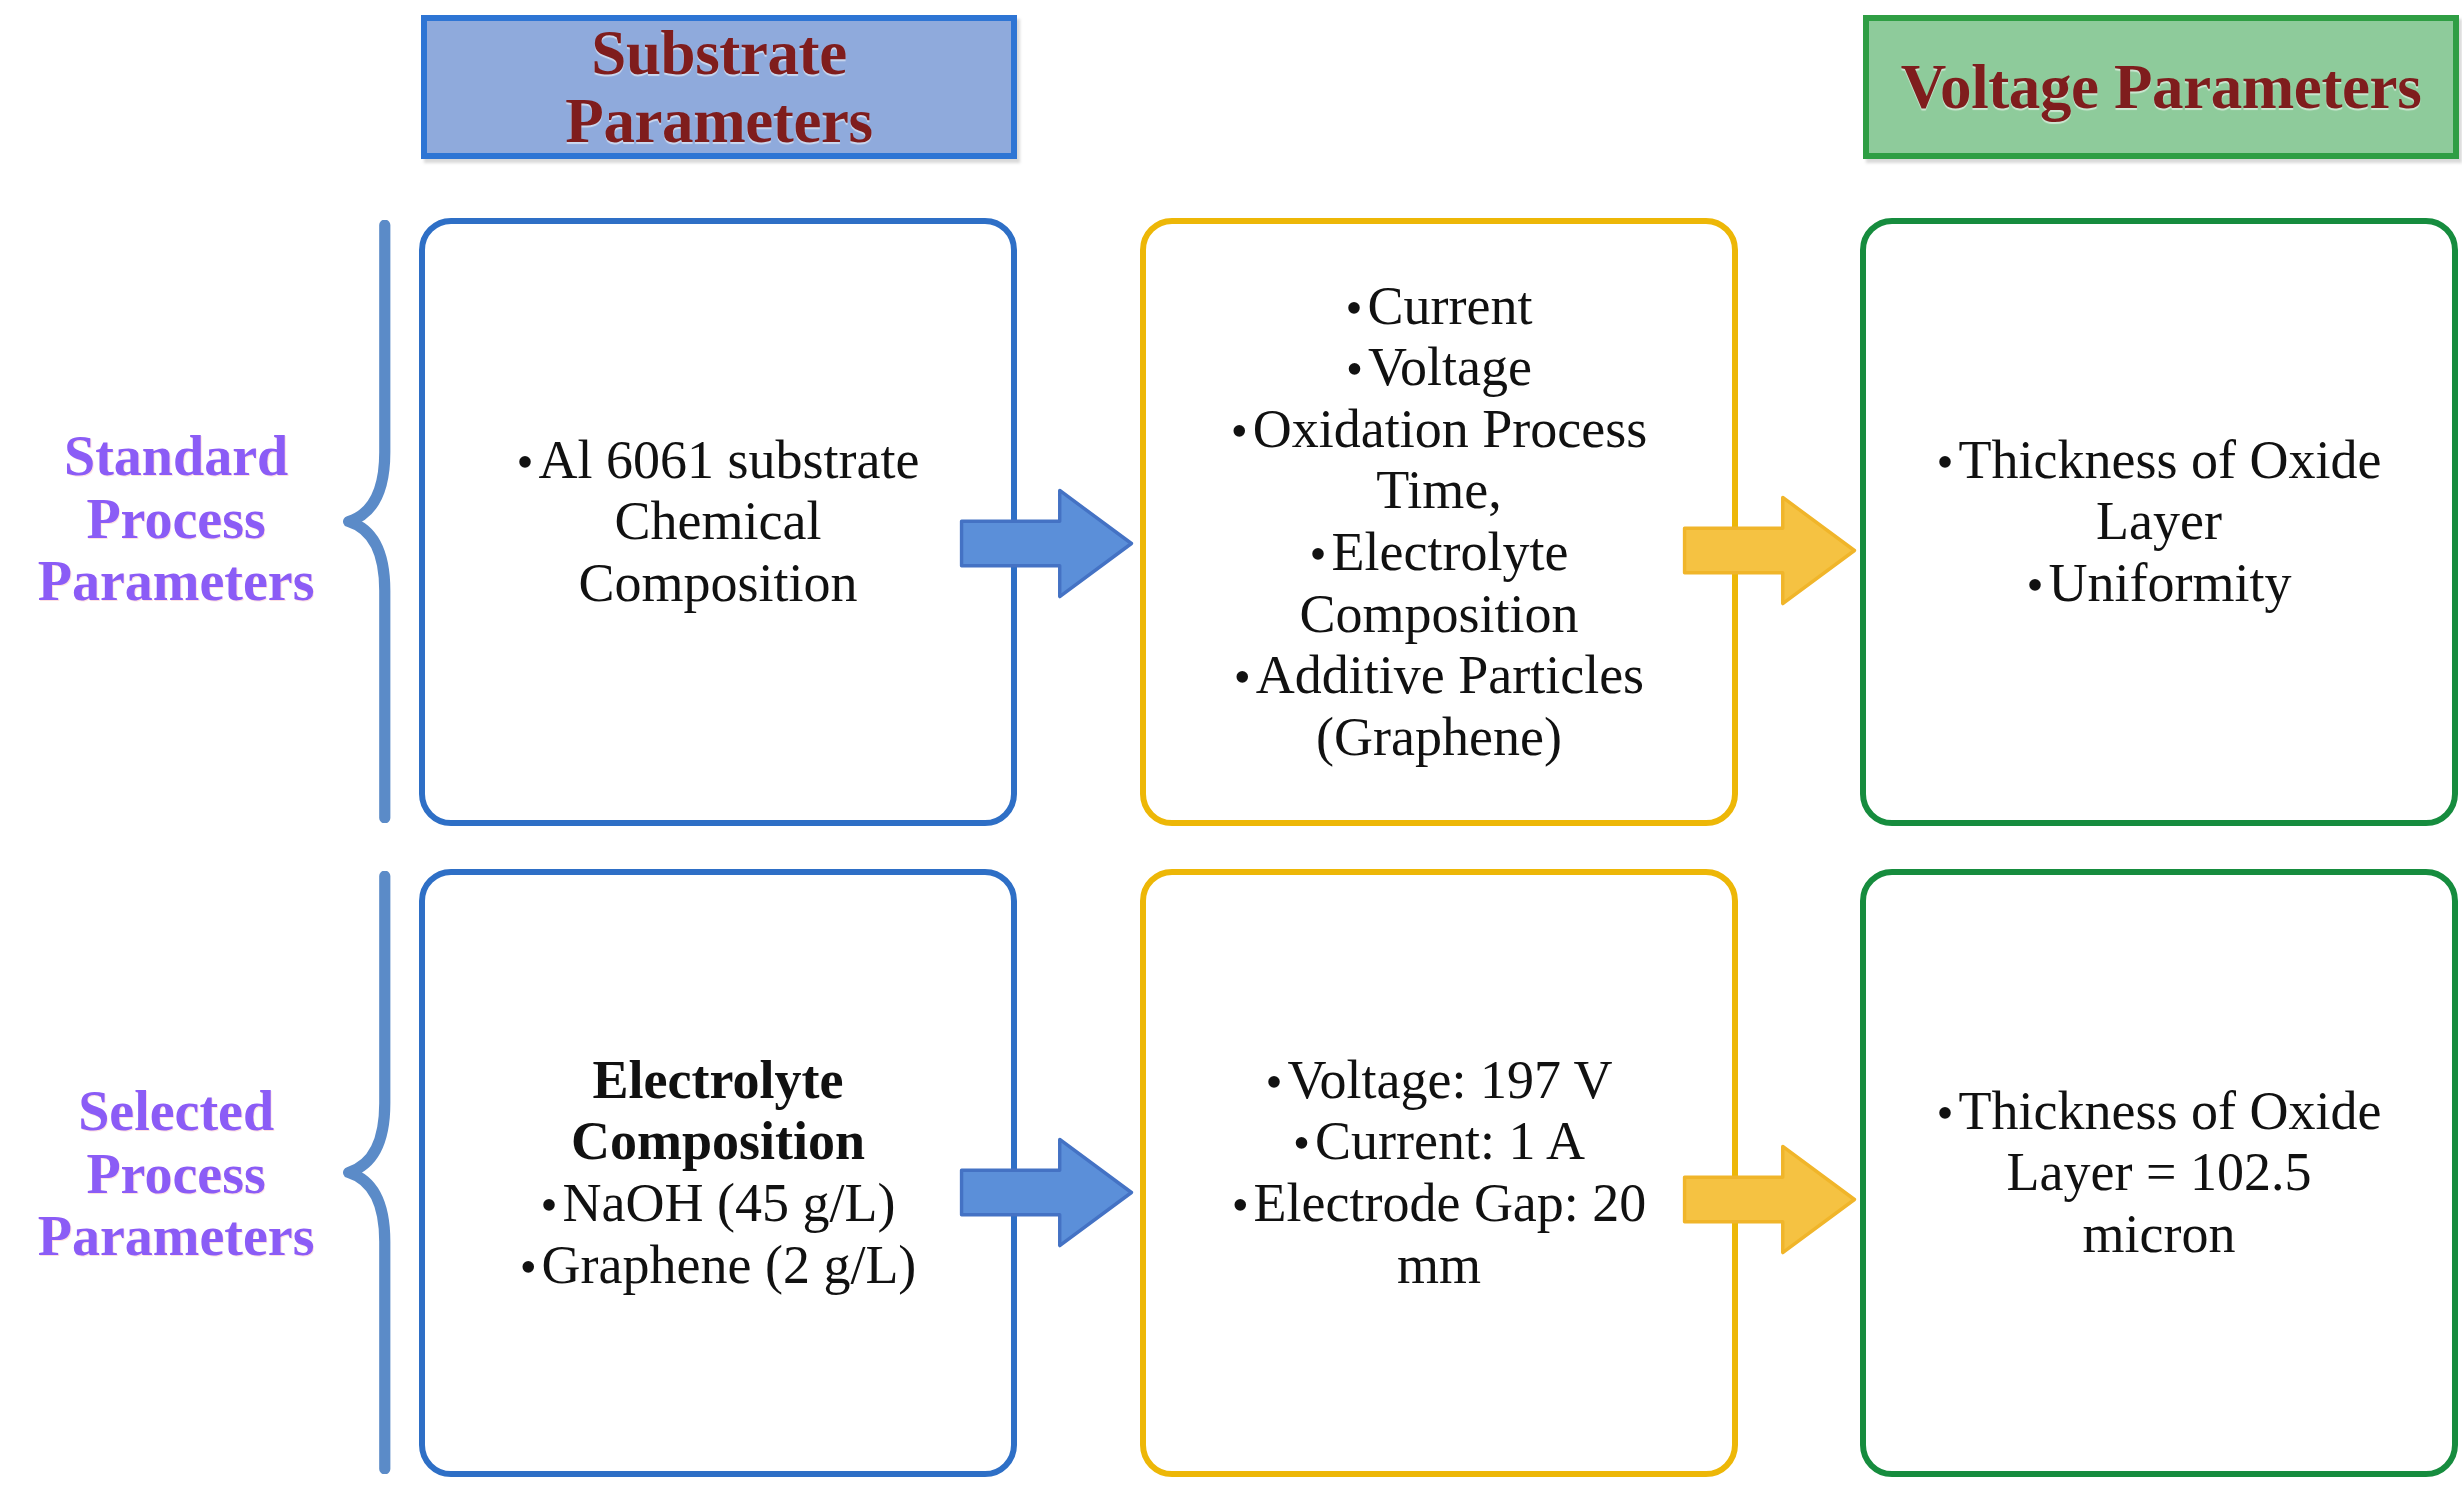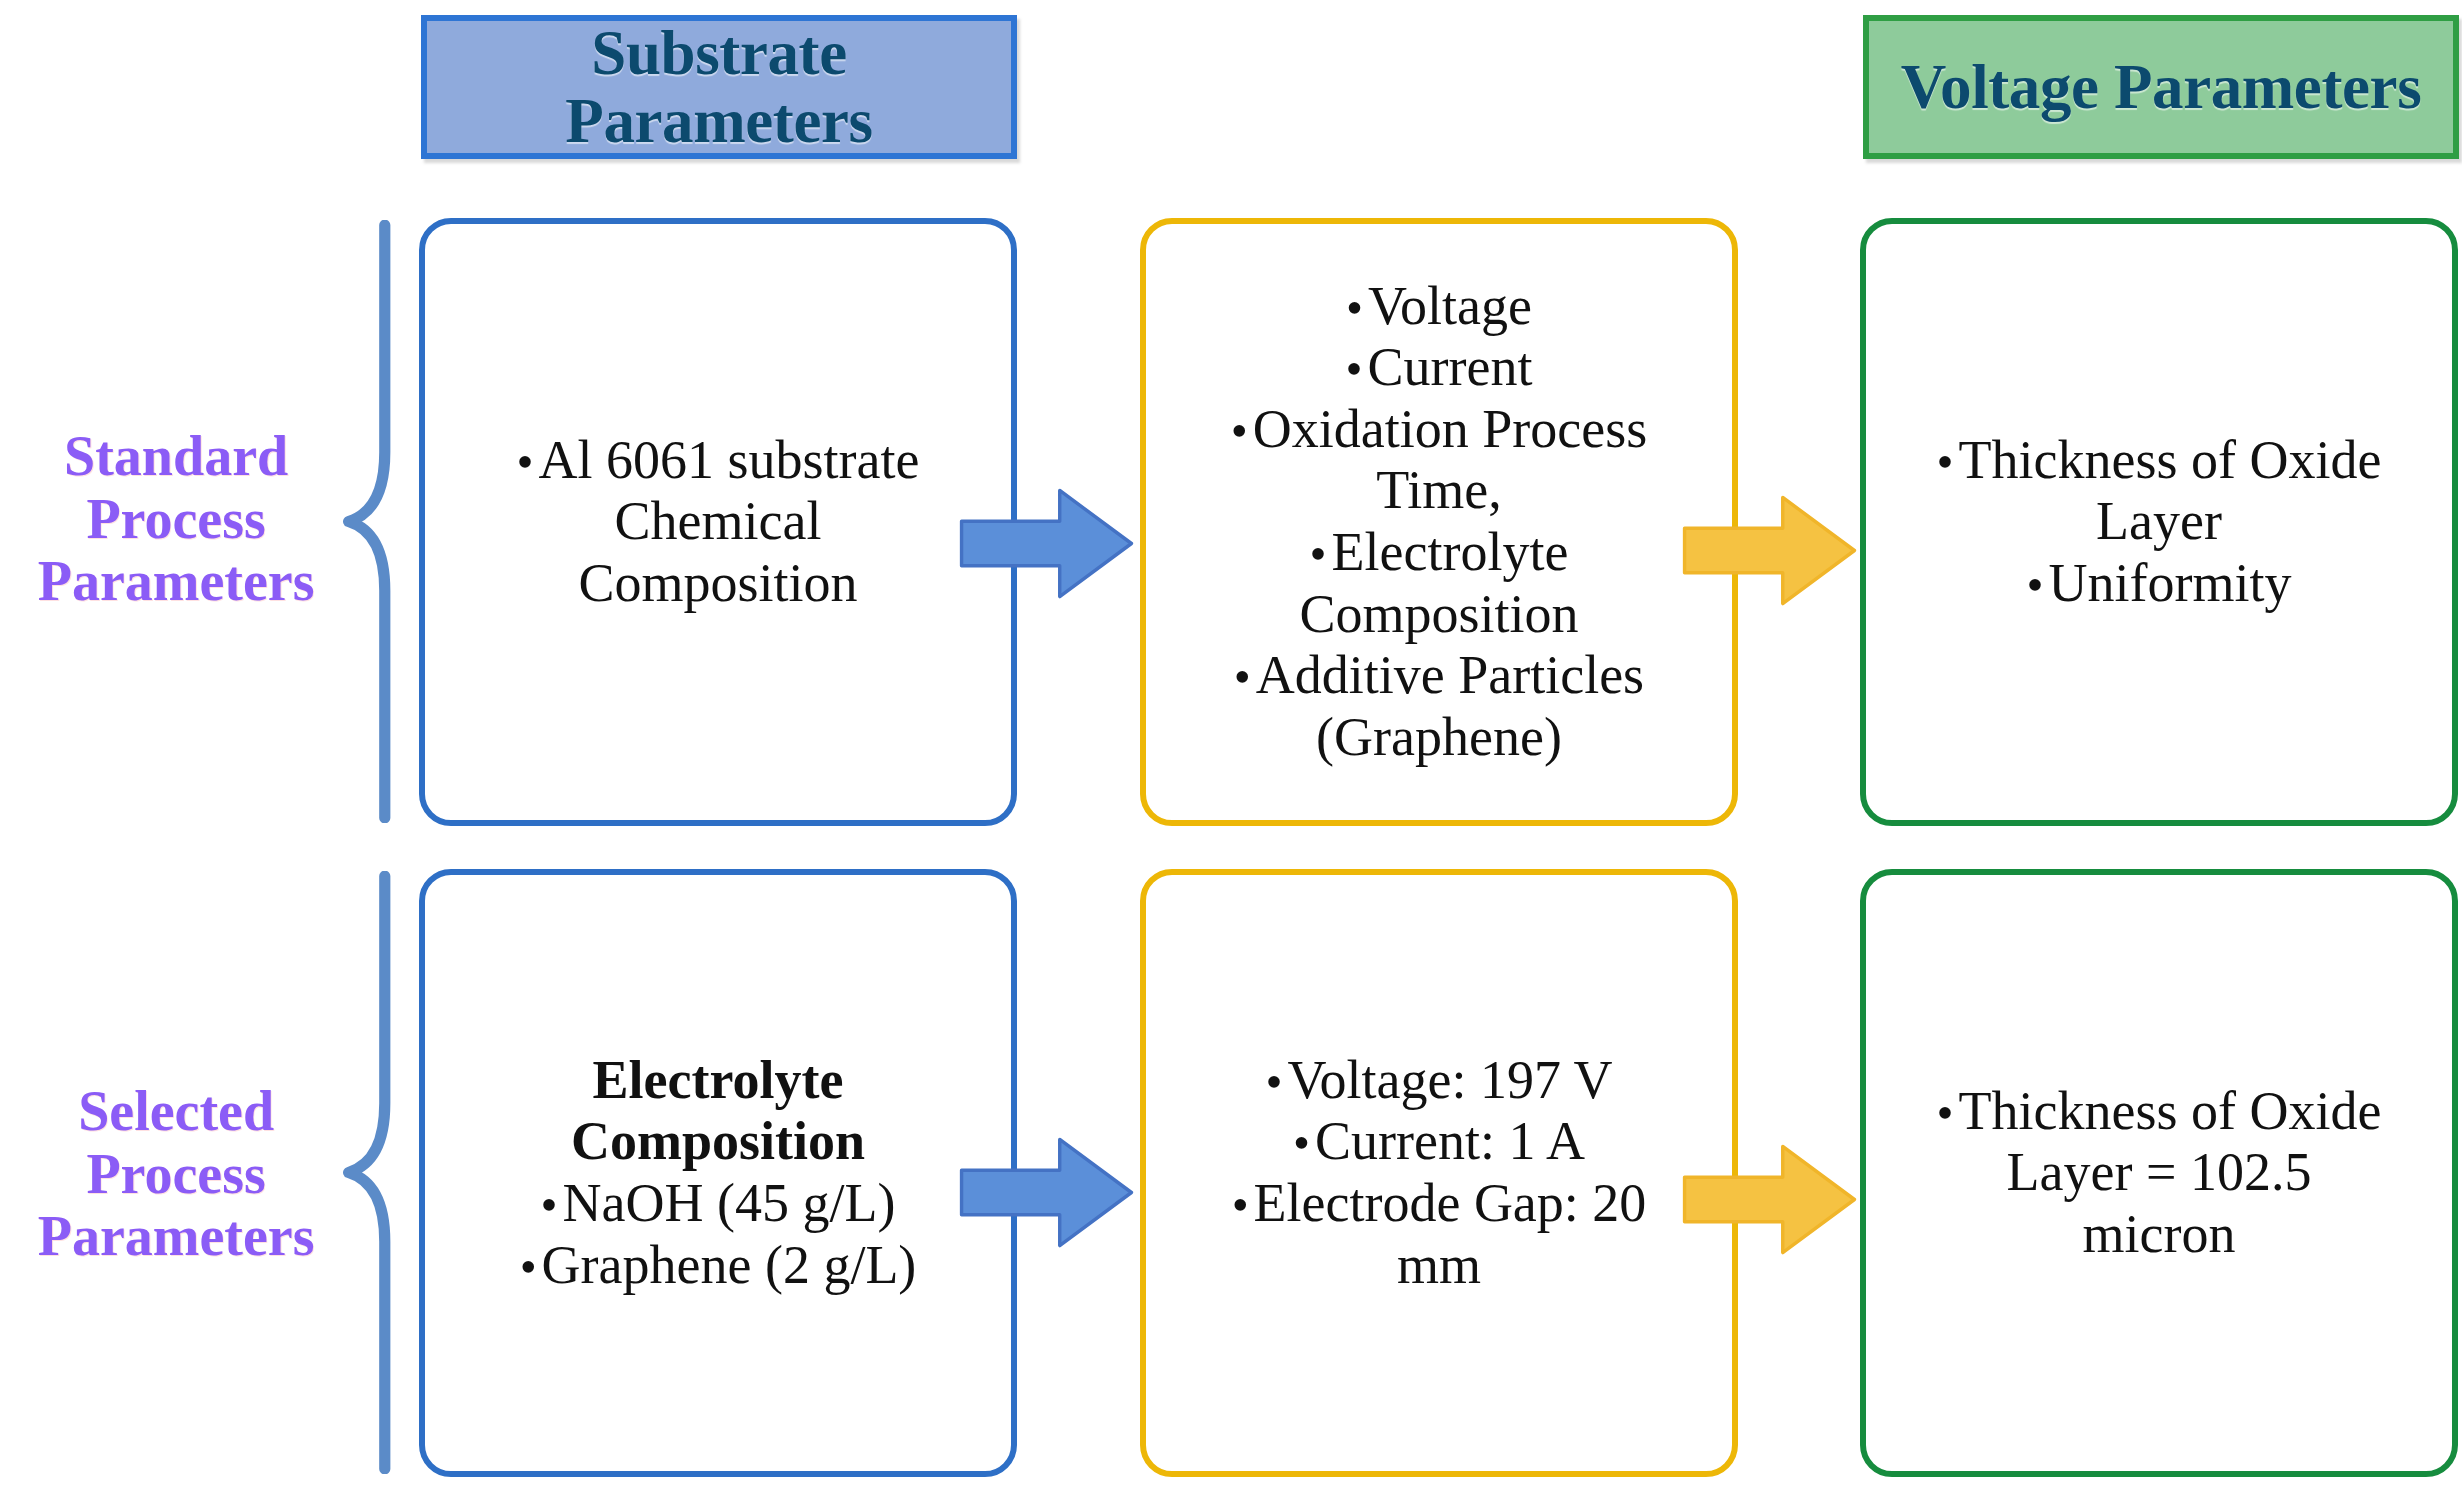--- a/index.html
+++ b/index.html
@@ -25,21 +25,21 @@
     top: 15.4px;
     height: 144px;
     box-sizing: border-box;
     display: flex;
     align-items: center;
     justify-content: center;
     text-align: center;
     font-weight: bold;
     font-size: 63px;
     line-height: 1.08;
-    color: #0c4a6e;
+    color: #7f1d1d;
     letter-spacing: -0.4px;
     text-shadow: 0 1.7px 0.9px rgba(255,255,255,0.55);
   }
   .col-header .hdr-text { padding: 0 6.8px; }
 
   #hdr-substrate {
     left: 421px;  width: 596px;
     background: #8FAADC;
     border: 6px solid #2E75D4;
     box-shadow: 3.4px 4.3px 2.6px rgba(120,120,120,0.28);
@@ -168,22 +168,22 @@
   </div>
 
   <div class="arrow" id="arrow-b-1">
     <svg viewBox="0 0 205 132" preserveAspectRatio="none">
       <path d="M3 40 L118 40 L118 4 L202 66 L118 128 L118 92 L3 92 Z" fill="#5B8FD9" stroke="#4472C4" stroke-width="4" stroke-linejoin="round"></path>
     </svg>
   </div>
 
   <div class="panel yellow col-2 row-1">
     <div class="panel-body">
+      <span class="bullet-line">Current</span>
       <span class="bullet-line">Voltage</span>
-      <span class="bullet-line">Current</span>
       <span class="bullet-line">Oxidation Process</span>
       <span class="plain-line">Time,</span>
       <span class="bullet-line">Electrolyte</span>
       <span class="plain-line">Composition</span>
       <span class="bullet-line">Additive Particles</span>
       <span class="plain-line">(Graphene)</span>
     </div>
   </div>
 
   <div class="arrow" id="arrow-y-1">

